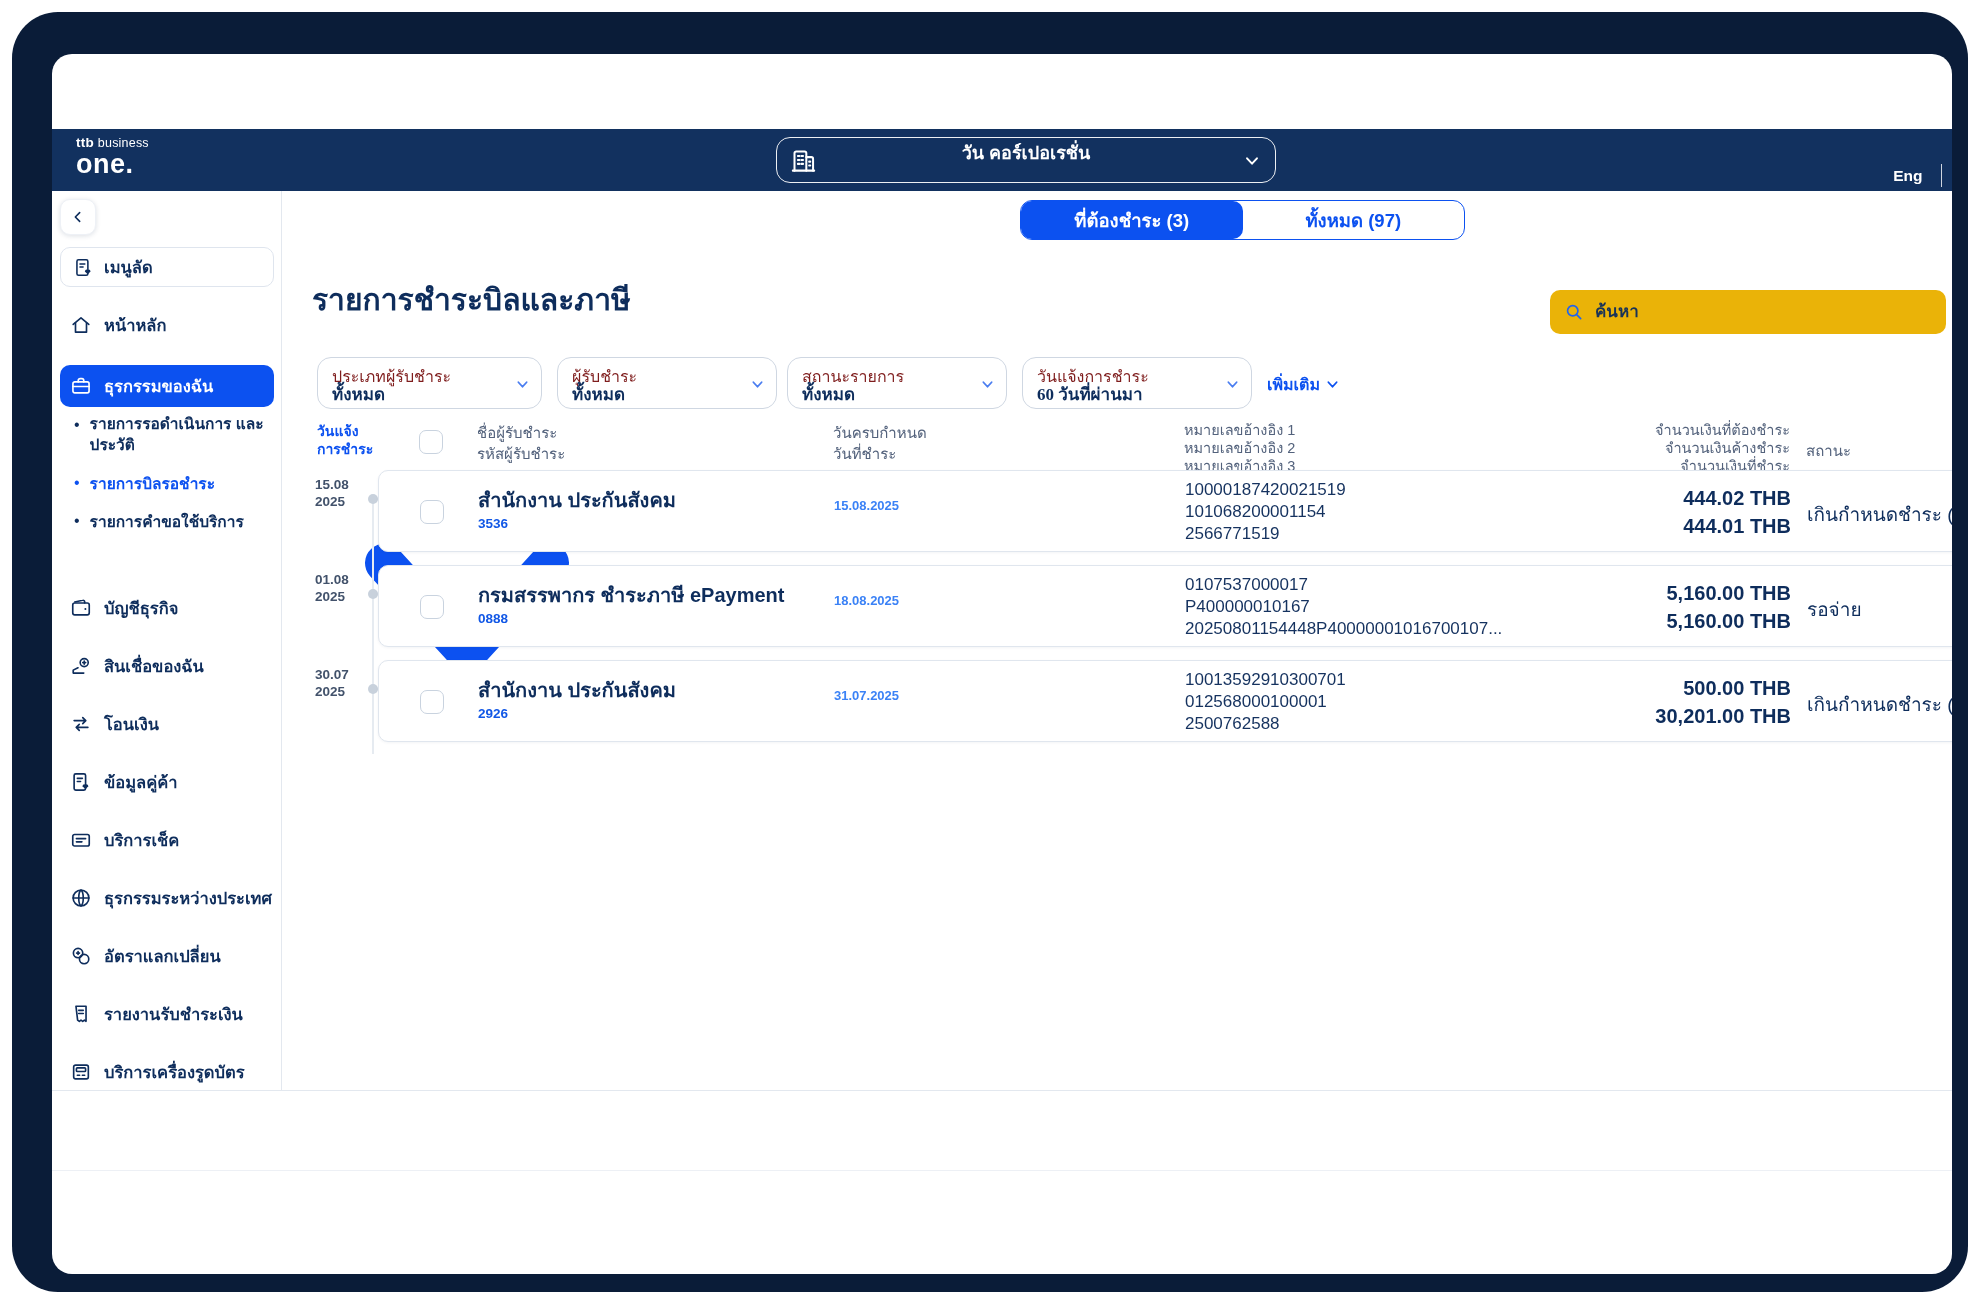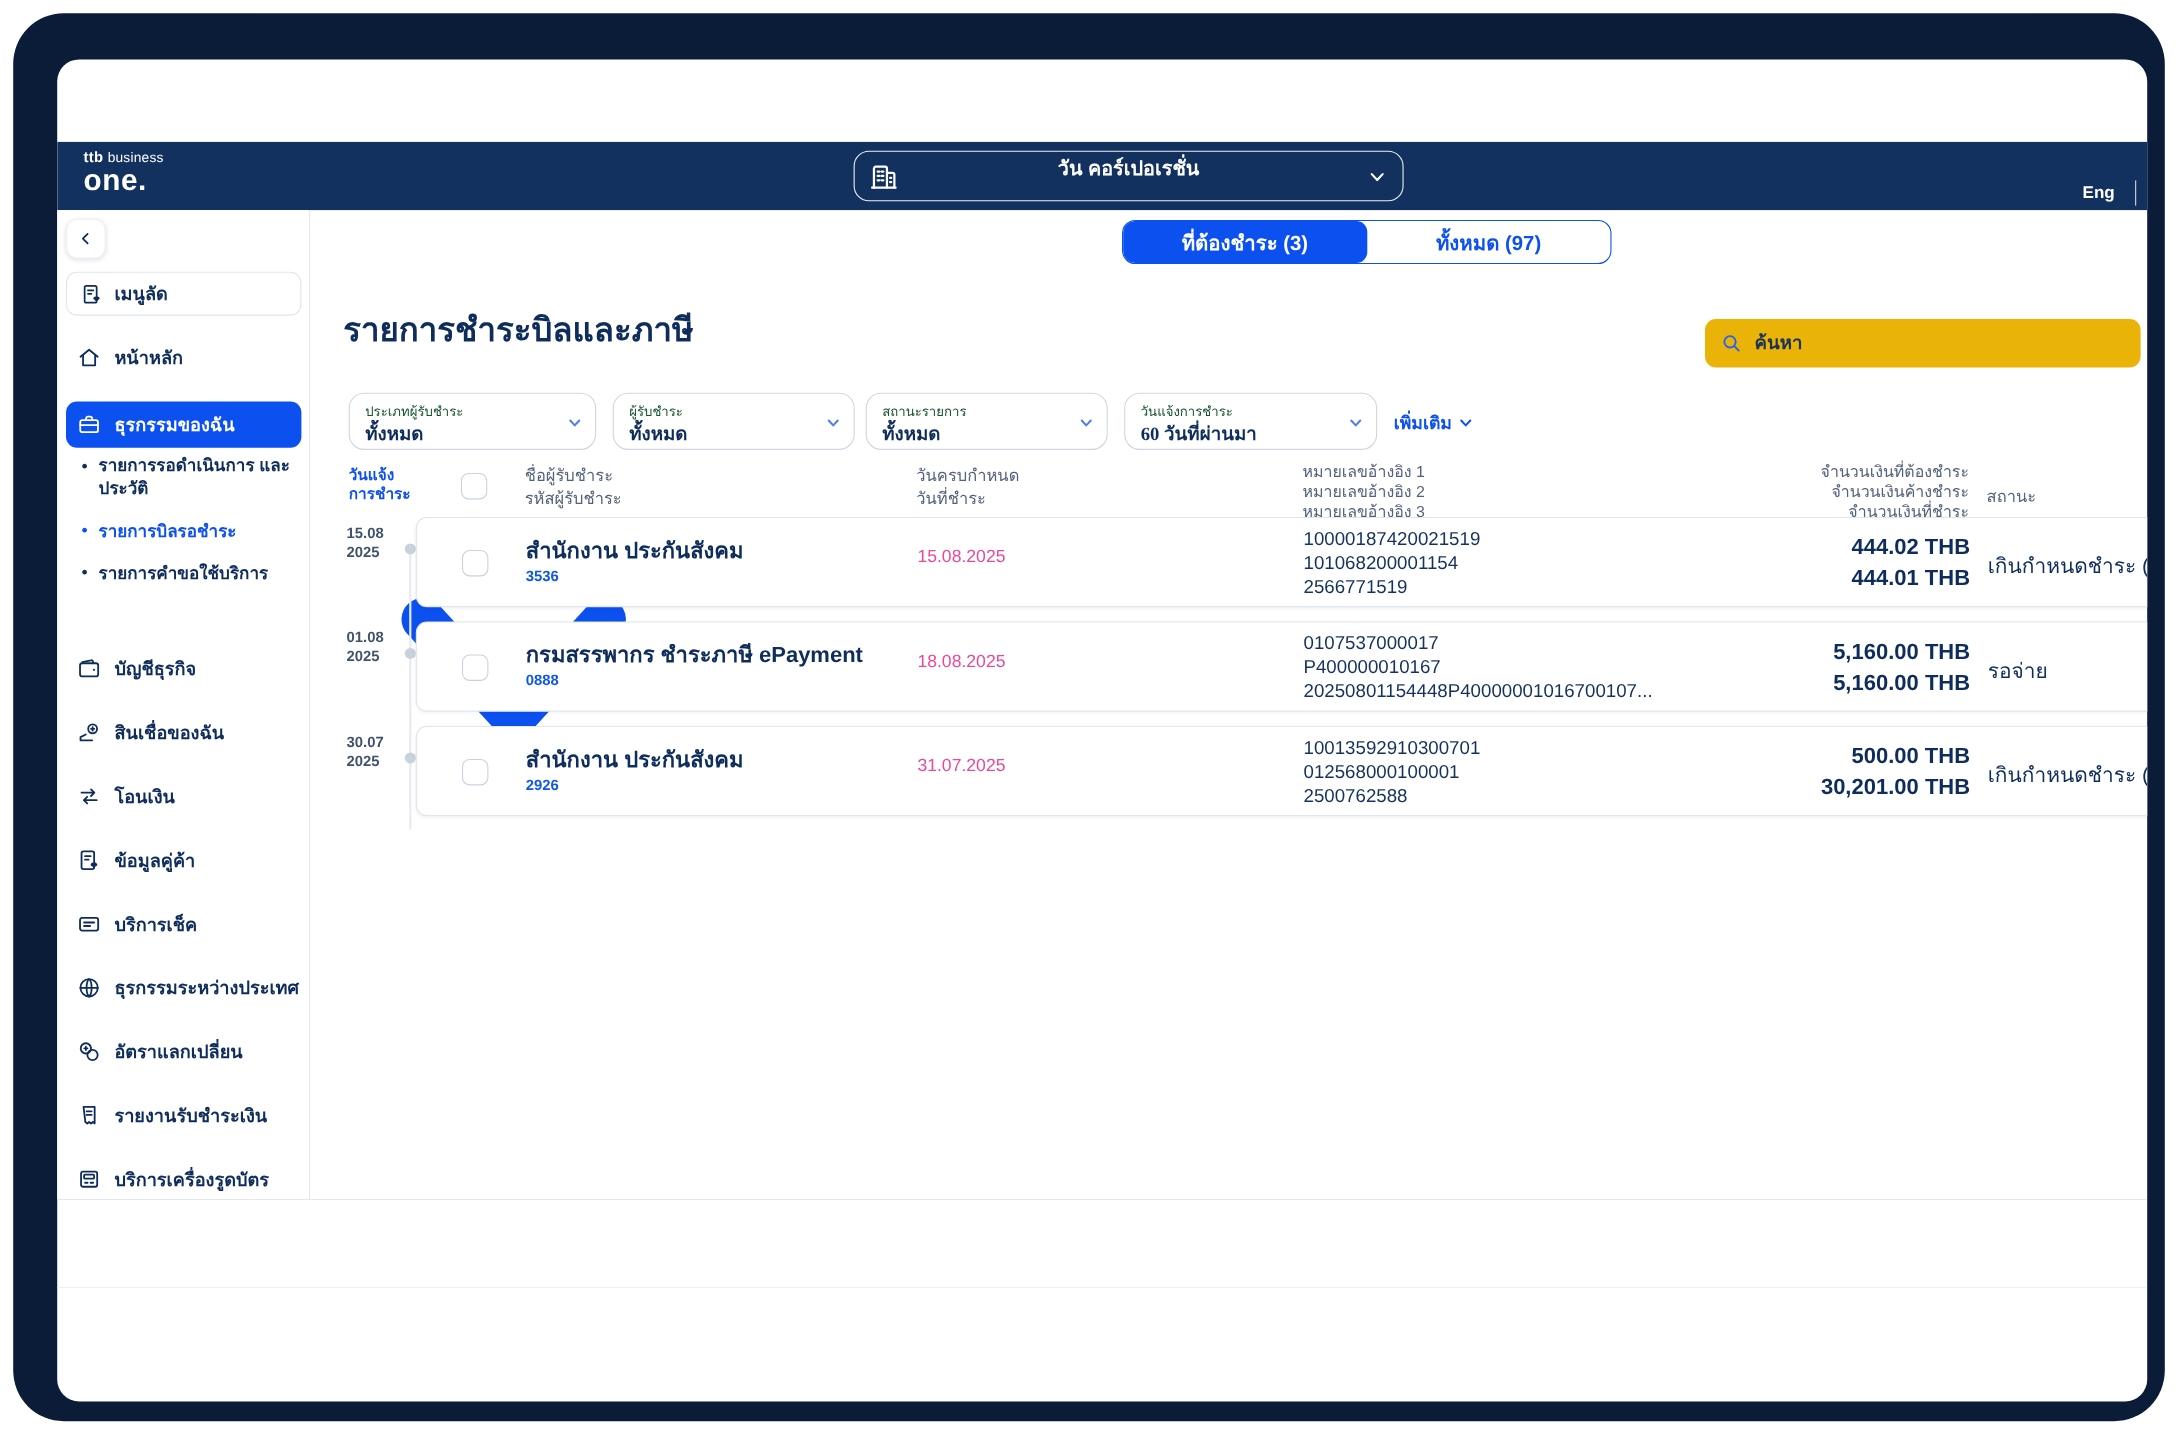--- a/index.html
+++ b/index.html
@@ -58,21 +58,21 @@
   .tab.active { background:#0c51f0; color:#ffffff; border-radius:10px; }
 
   .page-title { position:absolute; left:30px; top:85px; font-size:30px; font-weight:700; color:#0e2d5c; }
 
   .search { position:absolute; left:1268px; top:99px; width:396px; height:44px; background:#eab308; border-radius:10px; display:flex; align-items:center; padding:0 14px; gap:11px; }
   .search .ic { width:20px; height:20px; color:#1f63f0; flex:0 0 20px; }
   .search input { flex:1; border:none; outline:none; background:transparent; font-family:inherit; font-size:17px; font-weight:600; color:#0e2d5c; }
   .search input::placeholder { color:#0e2d5c; opacity:.95; }
 
   .filter-pill { position:absolute; top:166px; height:52px; border:1px solid #cfd7e2; border-radius:14px; background:#fff; cursor:pointer; }
-  .filter-pill .flabel { position:absolute; left:14px; top:6px; font-size:12px; color:#14532d; white-space:nowrap; }
+  .filter-pill .flabel { position:absolute; left:14px; top:6px; font-size:16px; color:#7f1d1d; white-space:nowrap; }
   .filter-pill .fvalue { position:absolute; left:14px; top:22px; font-size:17px; font-weight:700; color:#0e2d5c; white-space:nowrap;font-family:Liberation Serif, serif; }
   .filter-pill .chev { position:absolute; right:11px; top:19px; width:15px; height:15px; color:#4a7df0; }
   .fp0 { left:35px; width:225px; } .fp1 { left:275px; width:220px; } .fp2 { left:505px; width:220px; } .fp3 { left:740px; width:230px; }
   .more-link { position:absolute; left:985px; top:181px; display:flex; align-items:center; gap:5px; color:#0c51f0; font-size:16px; font-weight:700; cursor:pointer; }
   .more-link .chev { width:15px; height:15px; }
 
   
   .thead { position:absolute; left:0; top:229px; width:1670px; height:54px; }
   .thead-divider { position:absolute; left:96px; right:0; top:283px; height:1px; background:#e6ebf1; }
   .h-date { position:absolute; left:35px; top:2px; color:#0c51f0; font-size:14px; font-weight:600; line-height:18px; cursor:pointer; }
@@ -89,21 +89,21 @@
   
   .vline { position:absolute; left:90px; top:306px; width:2px; height:257px; background:#e6ebf1; }
   .row { position:absolute; left:0; width:1670px; height:82px; }
   .r0 { top:279px; } .r1 { top:374px; } .r2 { top:469px; }
   .tdate { position:absolute; left:33px; top:6px; width:52px; color:#42526b; font-size:13.5px; font-weight:700; line-height:17px; }
   .tdot { position:absolute; left:86px; top:24px; width:10px; height:10px; border-radius:50%; background:#c8d1dc; }
   .card { position:absolute; left:96px; top:0; width:1610px; height:82px; background:#fff; border:1px solid #e0e6ee; border-radius:10px; box-shadow:0 1px 3px rgba(20,40,80,.05); cursor:pointer; }
   .card .checkbox { position:absolute; left:41px; top:29px; }
   .c-name { position:absolute; left:99px; top:13px; font-size:20px; font-weight:700; color:#0e2d5c; white-space:nowrap; }
   .c-code { position:absolute; left:99px; top:45px; font-size:13.5px; font-weight:700; color:#1157e6; }
-  .c-due { position:absolute; left:455px; top:27px; font-size:16px; font-weight:400; color:#ec4899; }
+  .c-due { position:absolute; left:455px; top:27px; font-size:13px; font-weight:700; color:#3b82f6; }
   .c-refs { position:absolute; left:806px; top:8px; font-size:17px; line-height:22px; color:#15325f; white-space:nowrap; }
   .c-amts { position:absolute; left:900px; top:13px; width:512px; text-align:right; font-size:20px; font-weight:600; color:#0e2d5c; line-height:28px; }
   .c-status { position:absolute; left:1428px; top:28px; font-size:19px; color:#0e2d5c; white-space:nowrap; }
 </style>
 </head>
 <body>
 
 <div class="canvas">
 <div class="frame">
 <div class="screen">

